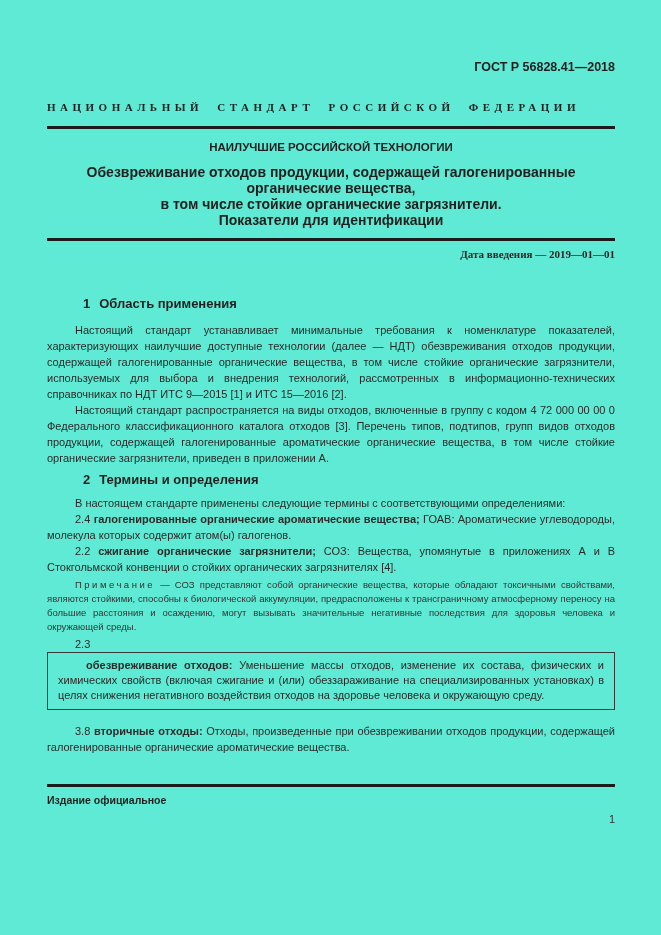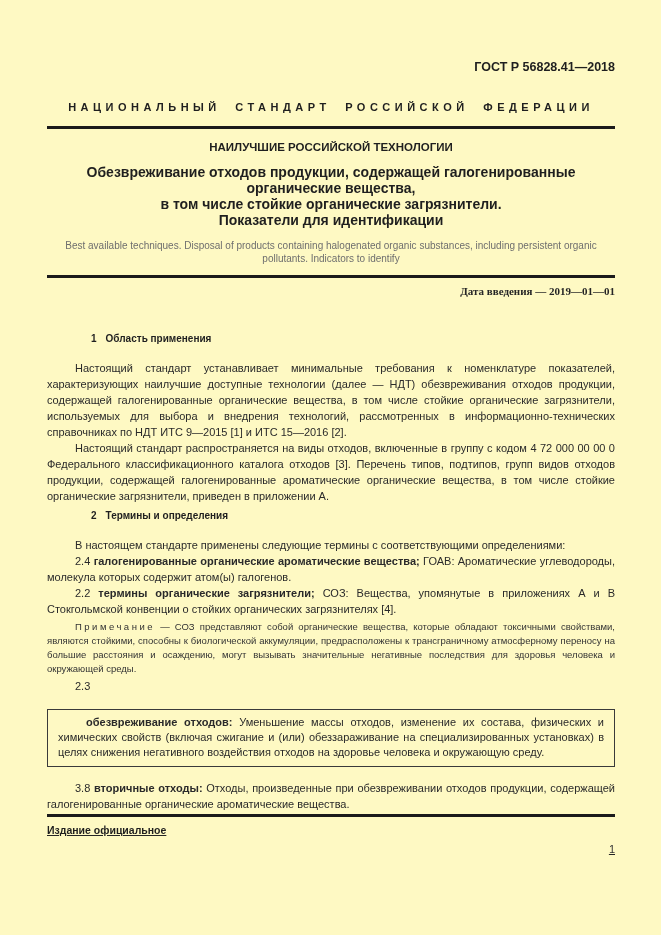--- a/index.html
+++ b/index.html
@@ -2,41 +2,42 @@
 <html lang="ru"><head>
 <meta charset="utf-8">
 <style>
   html, body { margin: 0; padding: 0; background: #ffffff; }
   .sheet {
     position: relative;
     width: 661px;
     height: 935px;
     box-sizing: border-box;
     padding: 0 46px 0 47px;
-    background: #fef9c3;
+    background: #5eead4;
     font-family: "Liberation Sans", sans-serif;
     color: #262626;
     overflow: hidden;
   }
   .doc-number {
     padding-top: 60px;
     text-align: right;
     font-weight: bold;
     font-size: 12.5px;
     color: #1f1f1f;
   }
   .banner {
     margin-top: 27px;
-    text-align: center;
+    text-align: left;
     font-weight: bold;
     font-size: 11px;
     letter-spacing: 4.5px;
     word-spacing: 7px;
     white-space: nowrap;
     color: #1f1f1f;
+    font-family: Liberation Serif, serif;
   }
   .rule { background: #1b1b1b; }
   .rule-header { height: 3px; margin-top: 13px; }
   .rule-intro  { height: 3px; margin-top: 10px; }
   .title-main {
     margin-top: 12px;
     text-align: center;
     font-weight: bold;
     font-size: 11.5px;
     color: #1f1f1f;
@@ -58,23 +59,23 @@
     padding: 0 14px;
   }
   .date-line {
     margin-top: 7px;
     text-align: right;
     font-weight: bold;
     font-size: 11px;
     font-family: Liberation Serif, serif;
   }
   .sec-heading {
-    margin: 16px;
+    margin: 8px;
     padding-left: 28px;
-    font-size: 10px;
+    font-size: 13px;
     font-weight: bold;
     color: #1f1f1f;
   }
   .sec-heading .h-num { margin-right: 9px; }
   .sec1 { margin-top: 36px; }
   .sec2 { margin-top: 6px; }
   p { margin: 0; }
   .body-p {
     font-size: 11px;
     line-height: 16px;
@@ -89,33 +90,32 @@
     margin-top: 3px;
     font-size: 9.5px;
     line-height: 14px;
     text-align: justify;
     text-indent: 28px;
     color: #333333;
   }
   .note-label { letter-spacing: 2.5px; }
   .term-num-line { margin-top: 2px; text-align: left; }
   .def-box {
-    margin-top: 15px;
+    margin-top: 0;
     border: 1.5px solid #3a3a3a;
     padding: 5px 10px 6px;
   }
   .box-p { line-height: 15px; }
   .box-source { line-height: 15px; text-align: left; }
   .mt-24 { margin-top: 13px; }
   .footer {
     position: absolute;
     left: 47px;
     right: 46px;
-    top: 814px;
-    text-decoration: underline;
+    top: 784px;
   }
   .rule-footer { height: 2.5px; }
   .edition {
     margin-top: 7px;
     font-weight: bold;
     font-size: 10.5px;
     color: #1f1f1f;
   }
   .page-num {
     margin-top: 7px;
@@ -136,39 +136,38 @@
   <div class="rule rule-header"></div>
 
   <div class="title-main">НАИЛУЧШИЕ РОССИЙСКОЙ ТЕХНОЛОГИИ</div>
 
   <div class="title-sub">
     <div>Обезвреживание отходов продукции, содержащей галогенированные органические вещества,</div>
     <div>в том числе стойкие органические загрязнители.</div>
     <div>Показатели для идентификации</div>
   </div>
 
-  <div class="title-en">Best available techniques. Disposal of products containing halogenated organic substances, including persistent organic pollutants. Indicators to identify</div>
 
   <div class="rule rule-intro"></div>
 
   <div class="date-line">Дата введения — 2019—01—01</div>
 
   <h2 class="sec-heading sec1"><span class="h-num">1</span><span>Область применения</span></h2>
 
   <p class="body-p mt-p1">Настоящий стандарт устанавливает минимальные требования к номенклатуре показателей, характеризующих наилучшие доступные технологии (далее — НДТ) обезвреживания отходов продукции, содержащей галогенированные органические вещества, в том числе стойкие органические загрязнители, используемых для выбора и внедрения технологий, рассмотренных в информационно-технических справочниках по НДТ ИТС 9—2015 [1] и ИТС 15—2016 [2].</p>
 
   <p class="body-p">Настоящий стандарт распространяется на виды отходов, включенные в группу с кодом 4 72 000 00 00 0 Федерального классификационного каталога отходов [3]. Перечень типов, подтипов, групп видов отходов продукции, содержащей галогенированные ароматические органические вещества, в том числе стойкие органические загрязнители, приведен в приложении А.</p>
 
   <h2 class="sec-heading sec2"><span class="h-num">2</span><span>Термины и определения</span></h2>
 
   <p class="body-p mt-intro">В настоящем стандарте применены следующие термины с соответствующими определениями:</p>
 
   <p class="body-p"><span>2.4</span> <span class="bold">галогенированные органические ароматические вещества;</span> <span>ГОАВ: Ароматические углеводороды, молекула которых содержит атом(ы) галогенов.</span></p>
 
-  <p class="body-p"><span>2.2</span> <span class="bold">термины органические загрязнители;</span> <span>СОЗ: Вещества, упомянутые в приложениях А и В Стокгольмской конвенции о стойких органических загрязнителях [4].</span></p>
+  <p class="body-p"><span>2.2</span> <span class="bold">сжигание органические загрязнители;</span> <span>СОЗ: Вещества, упомянутые в приложениях А и В Стокгольмской конвенции о стойких органических загрязнителях [4].</span></p>
 
   <p class="note"><span class="note-label">Примечание</span> <span>— СОЗ представляют собой органические вещества, которые обладают токсичными свойствами, являются стойкими, способны к биологической аккумуляции, предрасположены к трансграничному атмосферному переносу на большие расстояния и осаждению, могут вызывать значительные негативные последствия для здоровья человека и окружающей среды.</span></p>
 
   <p class="body-p term-num-line">2.3</p>
 
   <div class="def-box">
     <p class="body-p box-p"><span class="bold">обезвреживание отходов:</span> <span>Уменьшение массы отходов, изменение их состава, физических и химических свойств (включая сжигание и (или) обеззараживание на специализированных установках) в целях снижения негативного воздействия отходов на здоровье человека и окружающую среду.</span></p>
   </div>
 
   <p class="body-p mt-24"><span>3.8</span> <span class="bold">вторичные отходы:</span> <span>Отходы, произведенные при обезвреживании отходов продукции, содержащей галогенированные органические ароматические вещества.</span></p>

